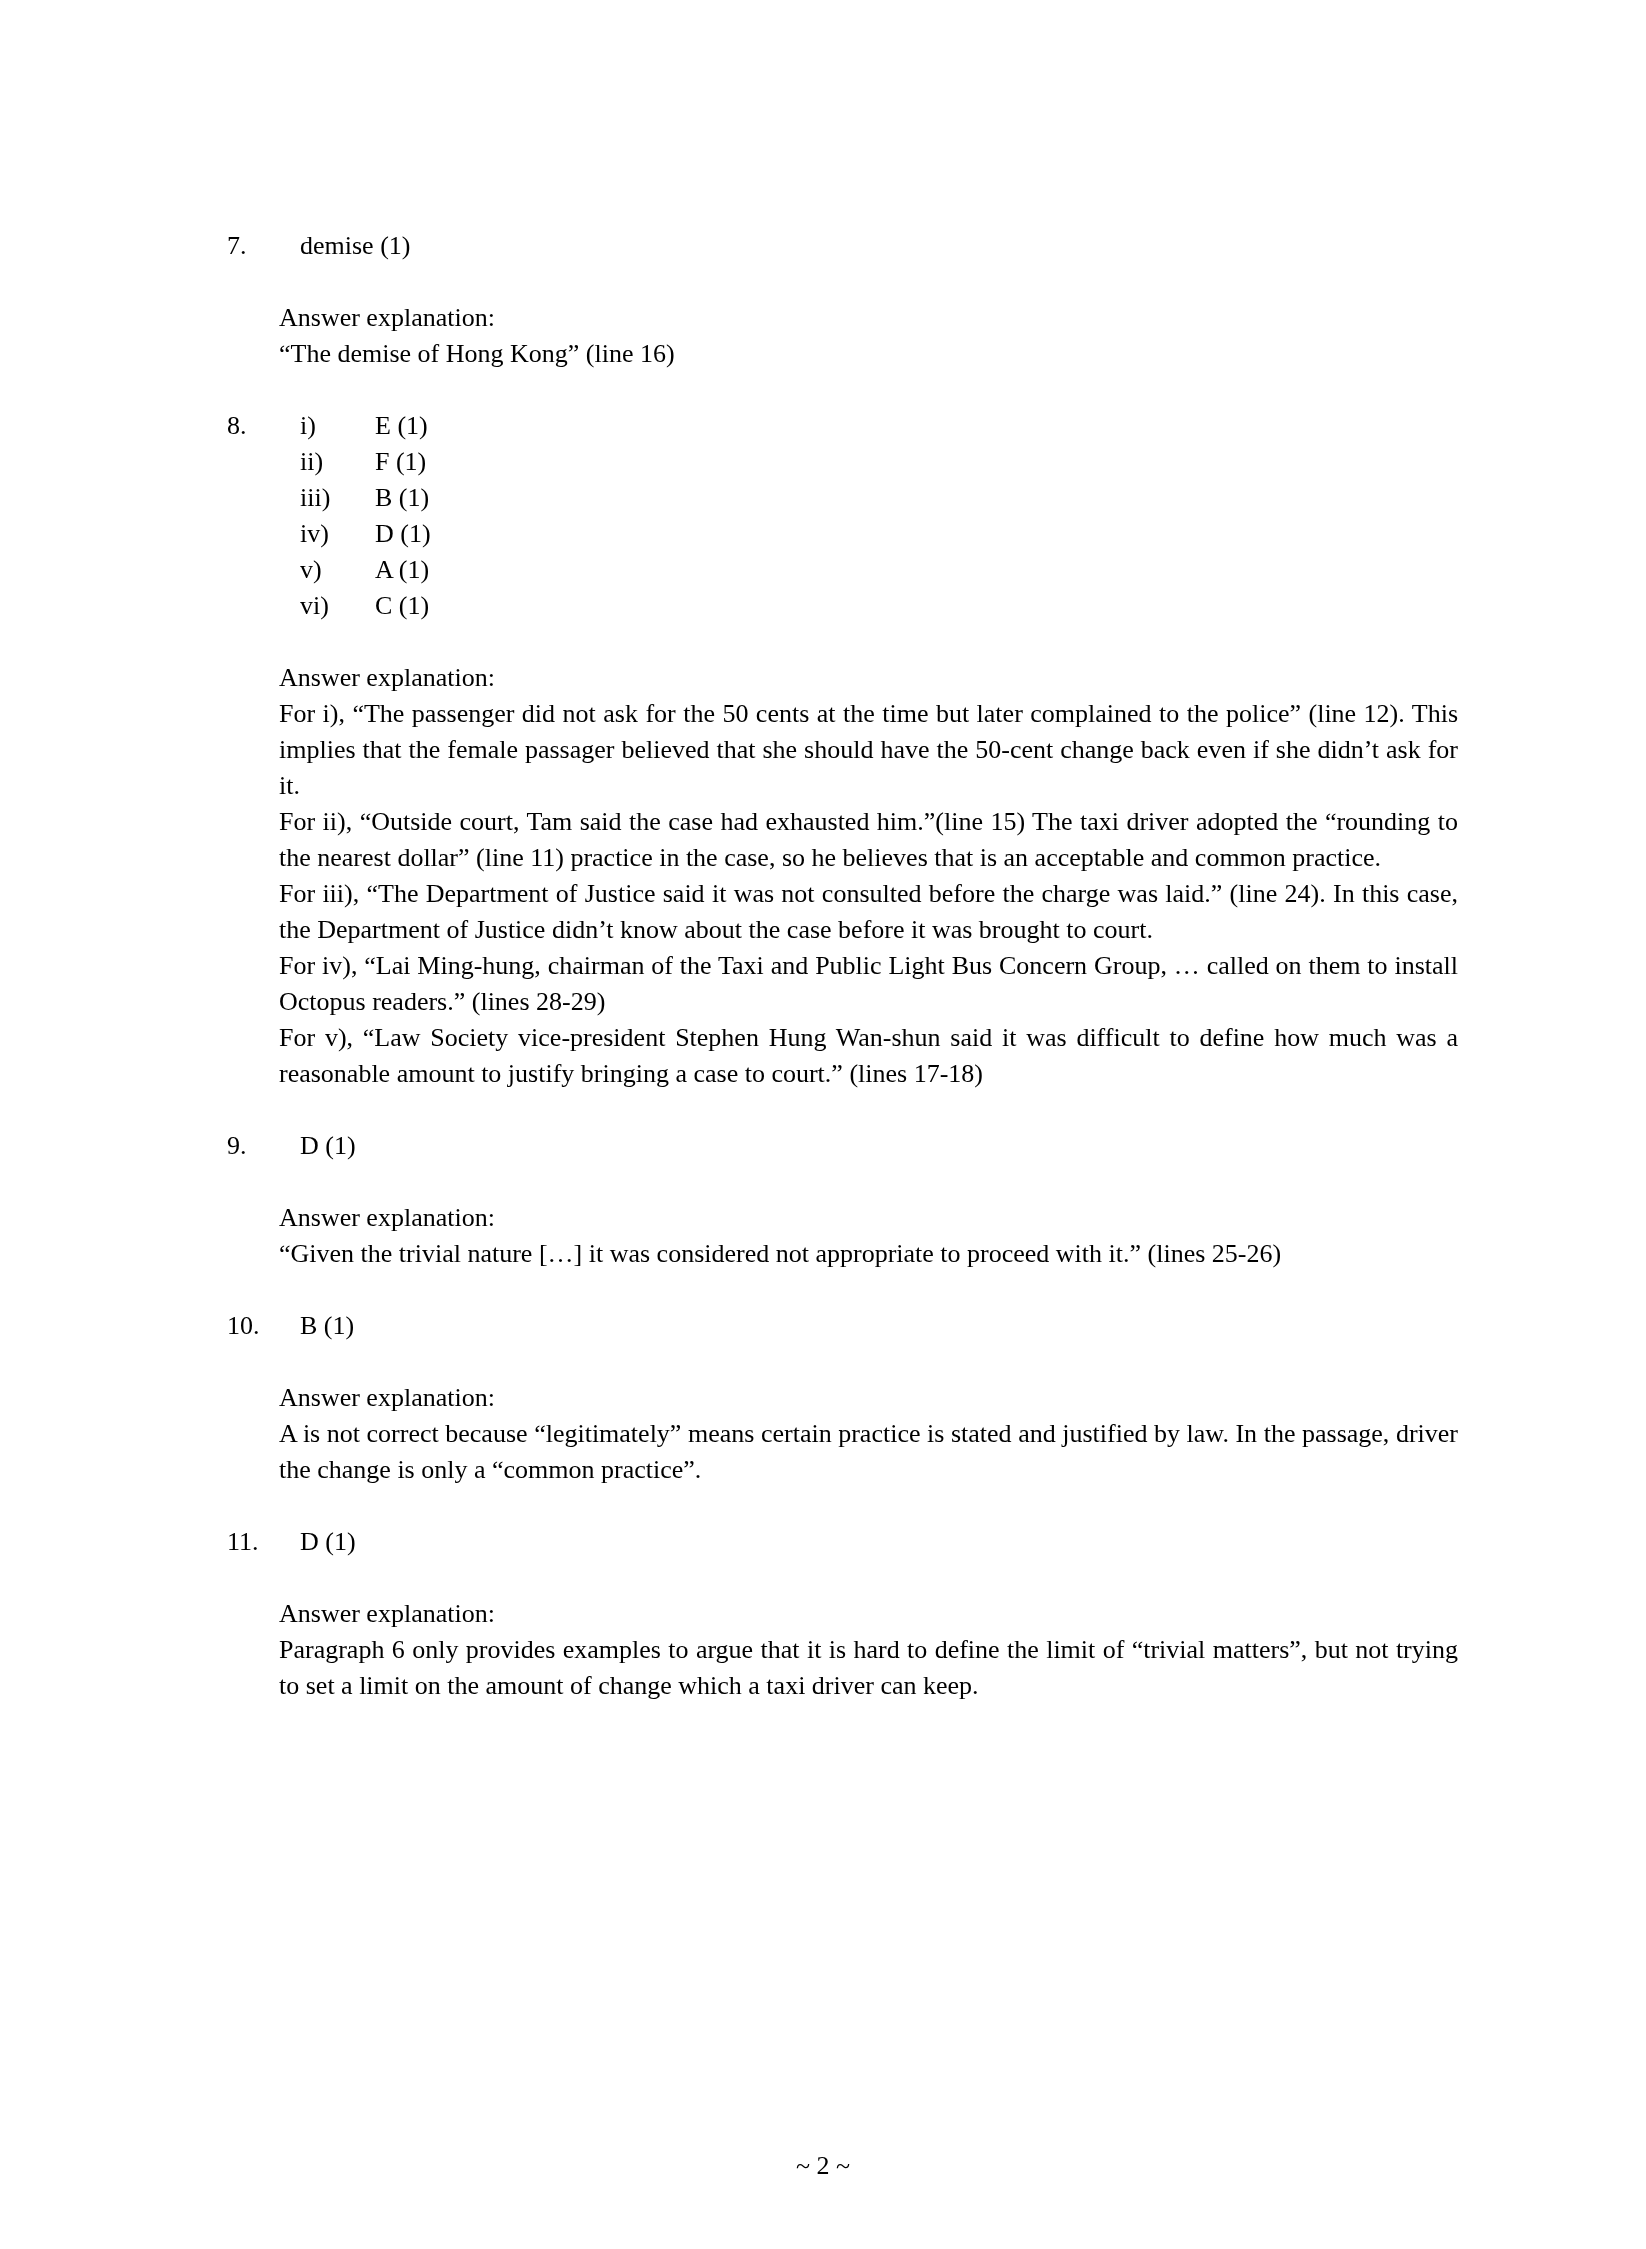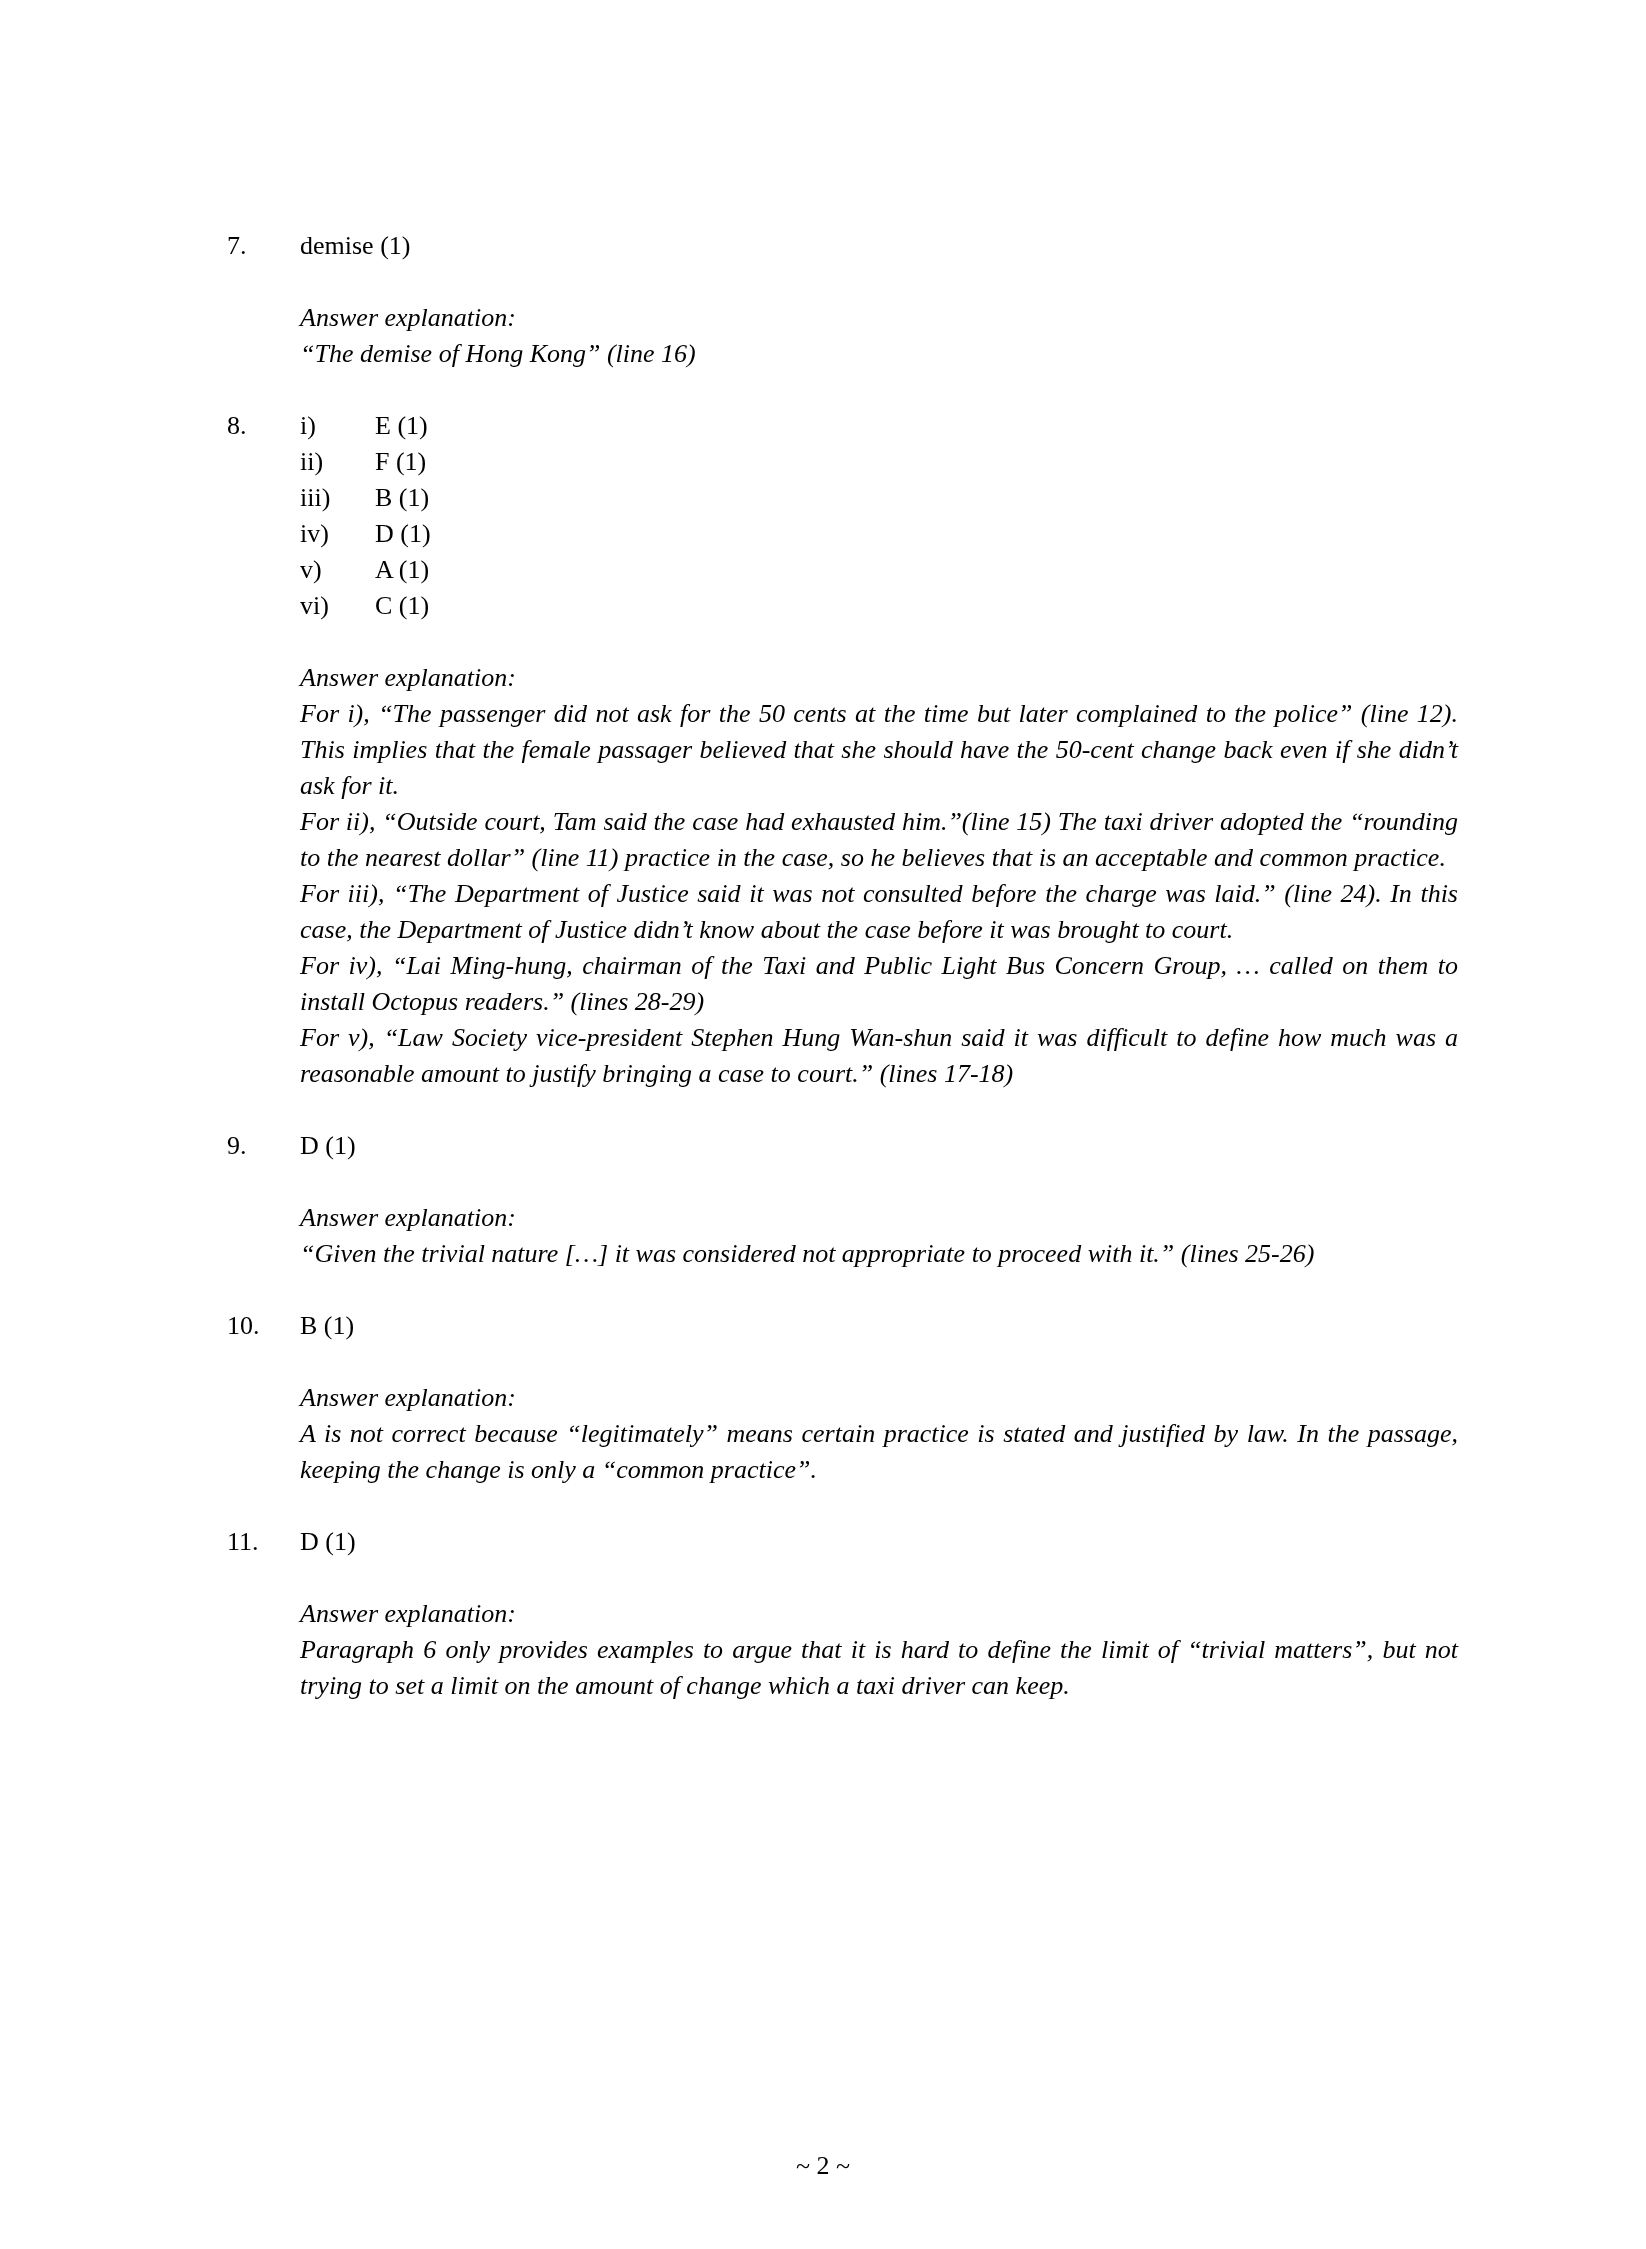--- a/index.html
+++ b/index.html
@@ -16,21 +16,21 @@
   }
   .page { position: absolute; inset: 0; background: #ffffff; }
   .content { position: absolute; left: 227px; top: 228px; width: 1231px; }
   .block { margin-bottom: 36px; }
   .item-row { display: flex; align-items: flex-start; }
   .item-num { flex: 0 0 73px; }
   .item-ans { flex: 1; }
   .sub-list { flex: 1; }
   .sub-row { display: flex; }
   .sub-roman { flex: 0 0 75px; }
-  .expl { margin-left: 73px; font-style: italic; }
+  .expl { margin-left: 52px; }
   .expl p { text-align: justify; }
   .expl p.label { text-align: left; }
   .footer {
     position: absolute;
     top: 2148px;
     left: 0;
     width: 1646px;
     text-align: center;
   }
 </style>
@@ -95,21 +95,21 @@
       <p class="label">Answer explanation:</p>
       <p>“Given the trivial nature […] it was considered not appropriate to proceed with it.” (lines 25-26)</p>
     </div>
 
     <div class="item-row block">
       <div class="item-num">10.</div>
       <div class="item-ans">B (1)</div>
     </div>
     <div class="expl block">
       <p class="label">Answer explanation:</p>
-      <p>A is not correct because “legitimately” means certain practice is stated and justified by law. In the passage, keeping the change is only a “common practice”.</p>
+      <p>A is not correct because “legitimately” means certain practice is stated and justified by law. In the passage, driver the change is only a “common practice”.</p>
     </div>
 
     <div class="item-row block">
       <div class="item-num">11.</div>
       <div class="item-ans">D (1)</div>
     </div>
     <div class="expl block">
       <p class="label">Answer explanation:</p>
       <p>Paragraph 6 only provides examples to argue that it is hard to define the limit of “trivial matters”, but not trying to set a limit on the amount of change which a taxi driver can keep.</p>
     </div>

